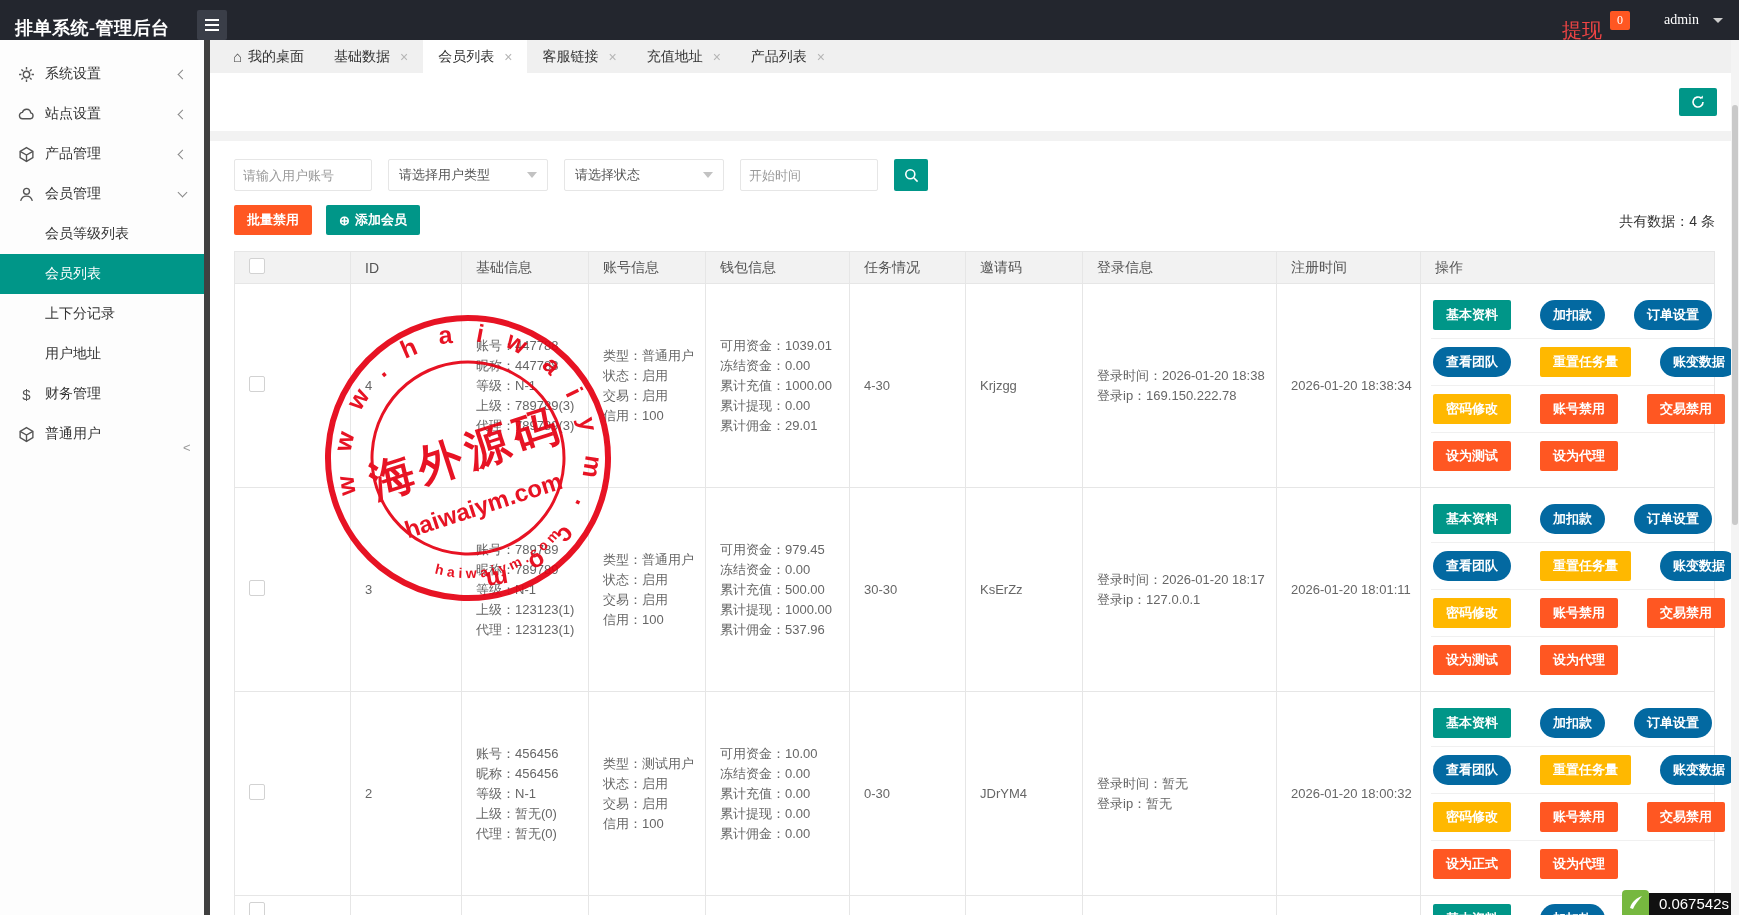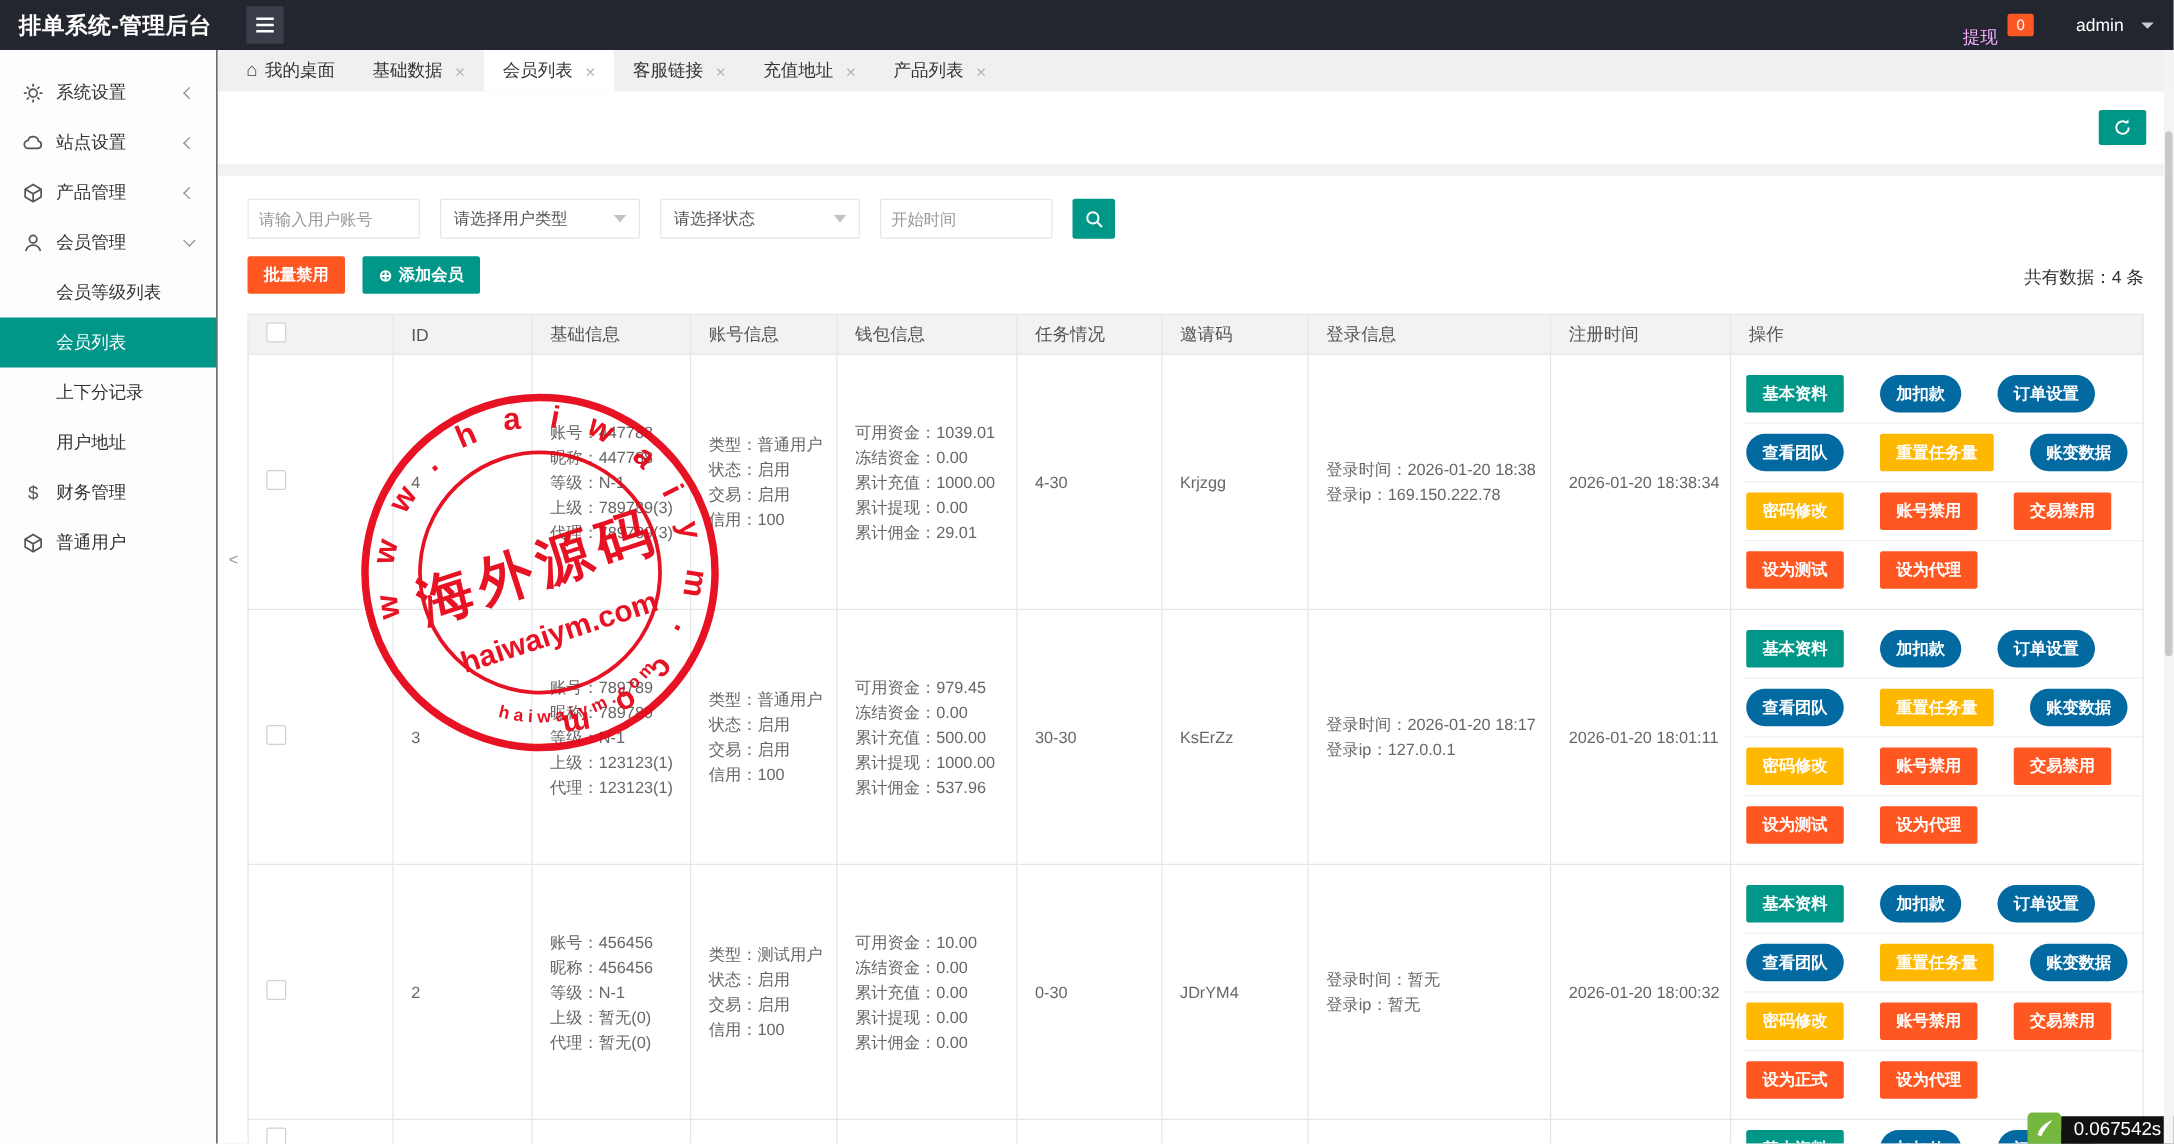--- a/index.html
+++ b/index.html
@@ -1,28 +1,28 @@
 <!DOCTYPE html>
 <html><head>
 <meta charset="utf-8">
 <style>
   * { box-sizing: border-box; margin: 0; padding: 0; }
   html,body { width:1739px; height:915px; overflow:hidden; font-family:"Liberation Sans","DejaVu Sans",sans-serif; background:#f2f2f2; }
-  .topbar { position:relative; height:40px; background:#23262E; color:#fff; display:flex; align-items:center; z-index:20; }
+  .topbar { position:relative; height:40px; background:#23262E; color:#fff; display:flex; align-items:flex-end; z-index:20;font-family:Liberation Serif, serif; }
   .topbar .app-title { font-size:18px; font-weight:bold; padding-left:15px; width:183px; letter-spacing:0.5px; }
   .hamburger { width:30px; height:30px; background:#3a3e48; border:none; cursor:pointer; display:flex; flex-direction:column; justify-content:center; align-items:center; gap:3px; border-radius:2px; margin-left:14px; }
   .hamburger i { display:block; width:14px; height:2px; background:#fff; }
   .topbar-right { position:absolute; right:16px; top:0; height:40px; display:flex; align-items:center; gap:8px; }
-  .withdraw-label { font-size:14px; color:#f0abfc;margin-top:20px; }
+  .withdraw-label { font-size:20px; color:#ef4444;margin-top:20px; }
   .badge { background:#FF5722; color:#fff; font-size:12px; padding:2px 7px; border-radius:2px; }
   .username { font-size:14px; margin-left:26px; }
   .caret-down { width:0; height:0; border-left:5px solid transparent; border-right:5px solid transparent; border-top:5px solid #ccc; margin-left:6px; }
 
   .layout { display:flex; height:875px; }
-  .sidebar { width:174px; background:#fdfdfd; border-right:1px solid #404040; padding-top:14px; flex:none; position:relative; z-index:5; }
+  .sidebar { width:210px; background:#fdfdfd; border-right:6px solid #404040; padding-top:14px; flex:none; position:relative; z-index:5; }
   .side-item { height:40px; display:flex; align-items:center; padding:0 18px; color:#333; font-size:14px; cursor:pointer; position:relative; }
   .side-item .s-icon { width:17px; height:17px; margin-right:10px; display:inline-flex; }
   .side-item .s-icon svg { stroke:#555; fill:none; stroke-width:1.3; }
   .side-item .dollar { font-size:15px; color:#555; width:17px; text-align:center; margin-right:10px; }
   .chev { position:absolute; right:18px; width:7px; height:7px; border-color:#888; border-style:solid; border-width:0; }
   .chev-left { border-left-width:1.5px; border-bottom-width:1.5px; transform:rotate(45deg); }
   .chev-down { border-right-width:1.5px; border-bottom-width:1.5px; transform:rotate(45deg); margin-top:-4px; }
   .side-sub { height:40px; display:flex; align-items:center; padding-left:45px; font-size:14px; color:#333; cursor:pointer; }
   .side-sub.active { background:#009688; color:#fff; }
   .collapse-handle { position:absolute; left:183px; top:400px; color:#9a9a9a; font-size:13px; z-index:6; }

